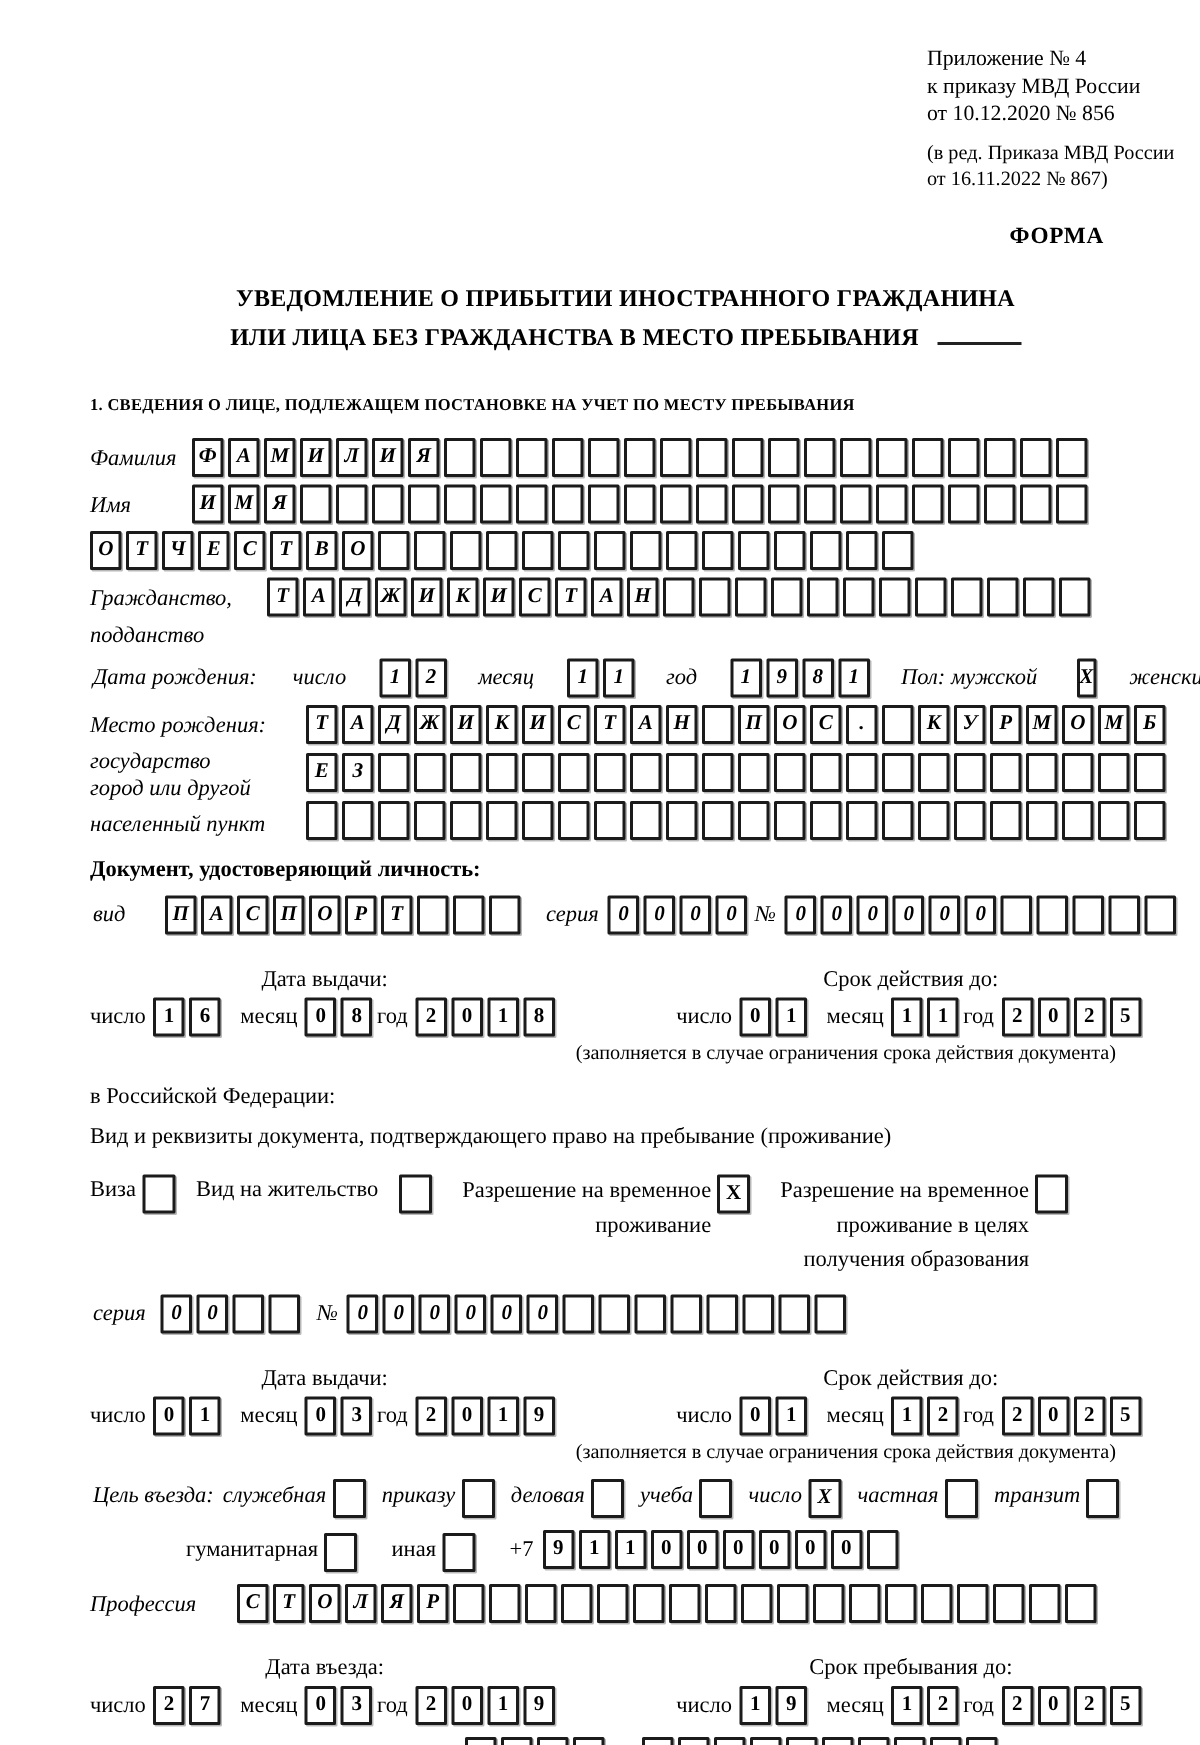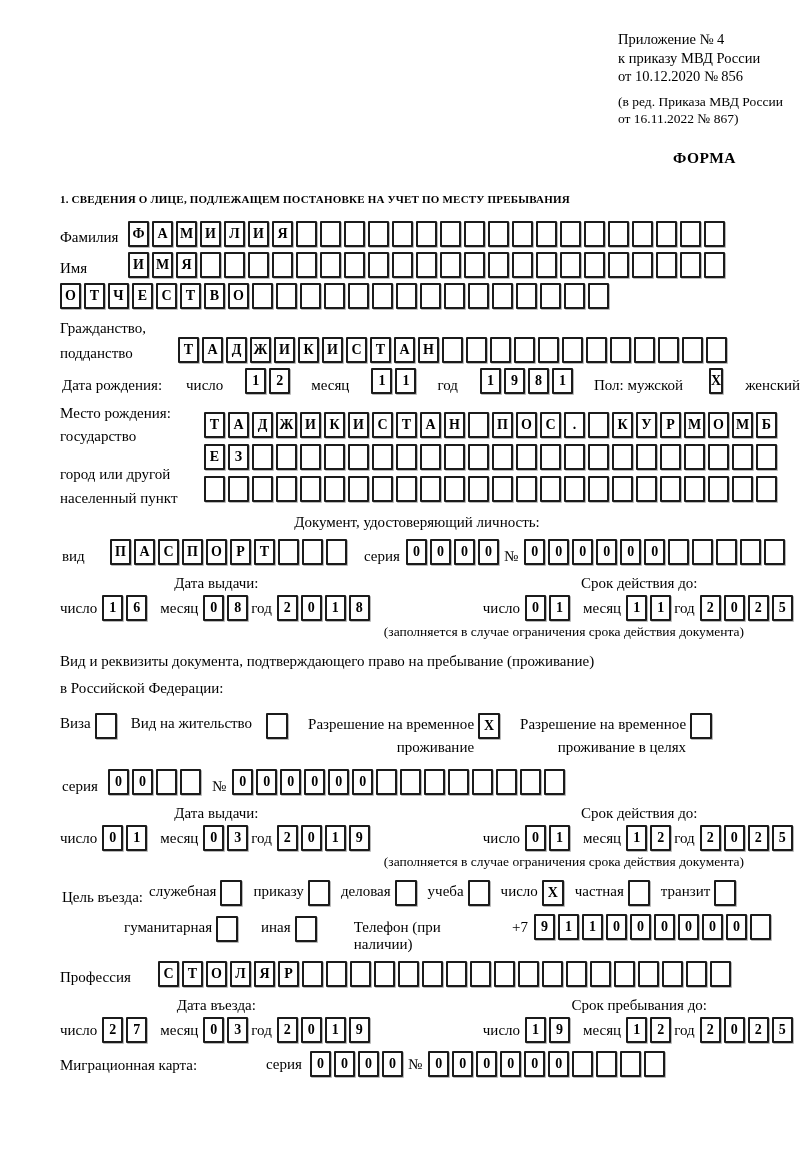--- a/index.html
+++ b/index.html
@@ -9,41 +9,41 @@
   .appendix{margin-left:558px;width:200px;line-height:1.28;font-size:14.5px;}
   .appendix .rev{margin-top:7px;font-size:13.5px;}
 
   .forma{font-weight:bold;text-align:right;margin:22px 38px 0 0;font-size:15.5px;letter-spacing:.5px;}
 
   .title{text-align:center;font-weight:bold;font-size:16px;margin-top:20px;line-height:1.6;letter-spacing:.2px;}
   .blank-underline{display:inline-block;width:56px;border-bottom:2px solid #222;height:14px;margin-left:12px;}
 
   .sec{font-weight:bold;font-size:11px;margin:26px 0 16px 0;letter-spacing:.2px;}
 
-  .row{display:flex;align-items:flex-end;margin-bottom:5px;}
+  .row{display:flex;align-items:flex-start;margin-bottom:5px;font-style:italic;}
   .lbl{flex:none;padding-top:5px;line-height:1.25;}
   .lbl .sub{display:block;margin-top:6px;}
   .w-sur{width:68px;}
   .w-pat{width:142px;}
   .w-cit{width:118px;}
   .w-bp{width:144px;}
   .w-prof{width:98px;}
 
   .cells{white-space:nowrap;flex:none;font-weight:bold;}
   .cell{display:inline-block;width:17px;height:22px;border:2px solid #1b1b1b;border-radius:1px;margin-right:3px;text-align:center;line-height:22px;font-size:14px;vertical-align:top;background:#fff;box-shadow:1px 1px 0 rgba(0,0,0,.28);}
   .checkbox{display:inline-block;width:18px;height:22px;border:2px solid #1b1b1b;border-radius:1px;text-align:center;line-height:22px;font-size:14px;vertical-align:middle;margin:0 4px;background:#fff;box-shadow:1px 1px 0 rgba(0,0,0,.28);font-weight:bold;}
 
   .inline-lbl{padding:5px 6px 0 2px;flex:none;}
   .mt2{margin-top:2px;gap:16px;}
 
   .bp-rows .cells{display:block;margin-bottom:6px;}
 
-  .doc-heading{text-align:center;font-weight:normal;margin:6px 0 8px 0;}
-
-  .dates-row{display:flex;margin-top:10px;gap:32px;}
+  .doc-heading{text-align:left;font-weight:bold;margin:6px 0 8px 0;}
+
+  .dates-row{display:flex;margin-top:22px;}
   .dgroup{flex:none;}
   .dgroup .dheading{text-align:center;margin-bottom:3px;}
   .dline{display:flex;align-items:flex-start;}
   .dline .inline-lbl{padding:5px 5px 0 0;}
   .gap60{margin-left:78px;}
   .note{font-size:13.5px;text-align:right;margin:3px 30px 8px 0;}
 
   .intro{line-height:1.8;margin-top:4px;}
   .opt-row{display:flex;align-items:flex-start;margin:8px 0 10px 0;}
   .opt{display:flex;align-items:flex-start;margin-right:16px;}
@@ -73,20 +73,24 @@
     <div>к приказу МВД России</div>
     <div>от 10.12.2020 № 856</div>
     <div class="rev">
       <div>(в ред. Приказа МВД России</div>
       <div>от 16.11.2022 № 867)</div>
     </div>
   </div>
 
   <div class="forma">ФОРМА</div>
 
+  <div class="title">
+    <div>УВЕДОМЛЕНИЕ О ПРИБЫТИИ ИНОСТРАННОГО ГРАЖДАНИНА</div>
+    <div><span>ИЛИ ЛИЦА БЕЗ ГРАЖДАНСТВА В МЕСТО ПРЕБЫВАНИЯ</span><span class="blank-underline"></span></div>
+  </div>
 
   <div class="sec">1. СВЕДЕНИЯ О ЛИЦЕ, ПОДЛЕЖАЩЕМ ПОСТАНОВКЕ НА УЧЕТ ПО МЕСТУ ПРЕБЫВАНИЯ</div>
 
   <div class="row">
     <div class="lbl w-sur">Фамилия</div>
     <div class="cells"><span class="cell">Ф</span><span class="cell">А</span><span class="cell">М</span><span class="cell">И</span><span class="cell">Л</span><span class="cell">И</span><span class="cell">Я</span><span class="cell"></span><span class="cell"></span><span class="cell"></span><span class="cell"></span><span class="cell"></span><span class="cell"></span><span class="cell"></span><span class="cell"></span><span class="cell"></span><span class="cell"></span><span class="cell"></span><span class="cell"></span><span class="cell"></span><span class="cell"></span><span class="cell"></span><span class="cell"></span><span class="cell"></span><span class="cell"></span></div>
   </div>
 
   <div class="row">
     <div class="lbl w-sur">Имя</div>
@@ -116,21 +120,21 @@
     <div class="inline-lbl">Пол: мужской</div>
     <span class="checkbox">X</span>
     <div class="inline-lbl">женский</div>
     <span class="checkbox"></span>
   </div>
 
   <div class="row">
     <div class="lbl w-bp">
       <span style="display:block">Место рождения:</span>
       <span style="display:block;margin-top:5px">государство</span>
-      <span style="display:block;margin-top:19px">город или другой</span>
+      <span style="display:block;margin-top:0">город или другой</span>
       <span style="display:block;margin-top:5px">населенный пункт</span>
     </div>
     <div class="bp-rows">
       <div class="cells"><span class="cell">Т</span><span class="cell">А</span><span class="cell">Д</span><span class="cell">Ж</span><span class="cell">И</span><span class="cell">К</span><span class="cell">И</span><span class="cell">С</span><span class="cell">Т</span><span class="cell">А</span><span class="cell">Н</span><span class="cell"></span><span class="cell">П</span><span class="cell">О</span><span class="cell">С</span><span class="cell">.</span><span class="cell"></span><span class="cell">К</span><span class="cell">У</span><span class="cell">Р</span><span class="cell">М</span><span class="cell">О</span><span class="cell">М</span><span class="cell">Б</span></div>
       <div class="cells"><span class="cell">Е</span><span class="cell">З</span><span class="cell"></span><span class="cell"></span><span class="cell"></span><span class="cell"></span><span class="cell"></span><span class="cell"></span><span class="cell"></span><span class="cell"></span><span class="cell"></span><span class="cell"></span><span class="cell"></span><span class="cell"></span><span class="cell"></span><span class="cell"></span><span class="cell"></span><span class="cell"></span><span class="cell"></span><span class="cell"></span><span class="cell"></span><span class="cell"></span><span class="cell"></span><span class="cell"></span></div>
       <div class="cells"><span class="cell"></span><span class="cell"></span><span class="cell"></span><span class="cell"></span><span class="cell"></span><span class="cell"></span><span class="cell"></span><span class="cell"></span><span class="cell"></span><span class="cell"></span><span class="cell"></span><span class="cell"></span><span class="cell"></span><span class="cell"></span><span class="cell"></span><span class="cell"></span><span class="cell"></span><span class="cell"></span><span class="cell"></span><span class="cell"></span><span class="cell"></span><span class="cell"></span><span class="cell"></span><span class="cell"></span></div>
     </div>
   </div>
 
   <div class="doc-heading">Документ, удостоверяющий личность:</div>
@@ -164,22 +168,22 @@
         <span class="inline-lbl" style="padding-left:10px">месяц</span>
         <span class="cells"><span class="cell">1</span><span class="cell">1</span></span>
         <span class="inline-lbl">год</span>
         <span class="cells"><span class="cell">2</span><span class="cell">0</span><span class="cell">2</span><span class="cell">5</span></span>
       </div>
     </div>
   </div>
   <div class="note">(заполняется в случае ограничения срока действия документа)</div>
 
   <div class="intro">
+    <div>в Российской Федерации:</div>
     <div>Вид и реквизиты документа, подтверждающего право на пребывание (проживание)</div>
-    <div>в Российской Федерации:</div>
   </div>
 
   <div class="opt-row">
     <div class="opt" style="margin-right:10px">
       <span class="olabel">Виза</span>
       <span class="checkbox"></span>
     </div>
     <div class="opt">
       <span class="olabel">Вид на жительство</span>
       <span class="checkbox" style="margin-left:14px"></span>
@@ -188,20 +192,21 @@
       <span class="opt-lines">
         <span>Разрешение на временное</span>
         <span>проживание</span>
       </span>
       <span class="checkbox">X</span>
     </div>
     <div class="opt" style="margin-right:0">
       <span class="opt-lines">
         <span>Разрешение на временное</span>
         <span>проживание в целях</span>
+        <span>получения образования</span>
       </span>
       <span class="checkbox"></span>
     </div>
   </div>
 
   <div class="row">
     <div class="inline-lbl" style="padding-right:10px">серия</div>
     <div class="cells"><span class="cell">0</span><span class="cell">0</span><span class="cell"></span><span class="cell"></span></div>
     <div class="inline-lbl" style="padding-left:8px">№</div>
     <div class="cells"><span class="cell">0</span><span class="cell">0</span><span class="cell">0</span><span class="cell">0</span><span class="cell">0</span><span class="cell">0</span><span class="cell"></span><span class="cell"></span><span class="cell"></span><span class="cell"></span><span class="cell"></span><span class="cell"></span><span class="cell"></span><span class="cell"></span></div>
@@ -267,21 +272,20 @@
 
   <div class="purpose-line2">
     <div class="popt">
       <span class="olabel">гуманитарная</span>
       <span class="checkbox"></span>
     </div>
     <div class="popt" style="margin-left:12px">
       <span class="olabel">иная</span>
       <span class="checkbox"></span>
     </div>
-    <div class="phone-lbl">Телефон (при наличии)</div>
     <div class="plus7">+7</div>
     <div class="cells"><span class="cell">9</span><span class="cell">1</span><span class="cell">1</span><span class="cell">0</span><span class="cell">0</span><span class="cell">0</span><span class="cell">0</span><span class="cell">0</span><span class="cell">0</span><span class="cell"></span></div>
   </div>
 
   <div class="row">
     <div class="lbl w-prof">Профессия</div>
     <div class="cells"><span class="cell">С</span><span class="cell">Т</span><span class="cell">О</span><span class="cell">Л</span><span class="cell">Я</span><span class="cell">Р</span><span class="cell"></span><span class="cell"></span><span class="cell"></span><span class="cell"></span><span class="cell"></span><span class="cell"></span><span class="cell"></span><span class="cell"></span><span class="cell"></span><span class="cell"></span><span class="cell"></span><span class="cell"></span><span class="cell"></span><span class="cell"></span><span class="cell"></span><span class="cell"></span><span class="cell"></span><span class="cell"></span></div>
   </div>
 
   <div class="dates-row">

